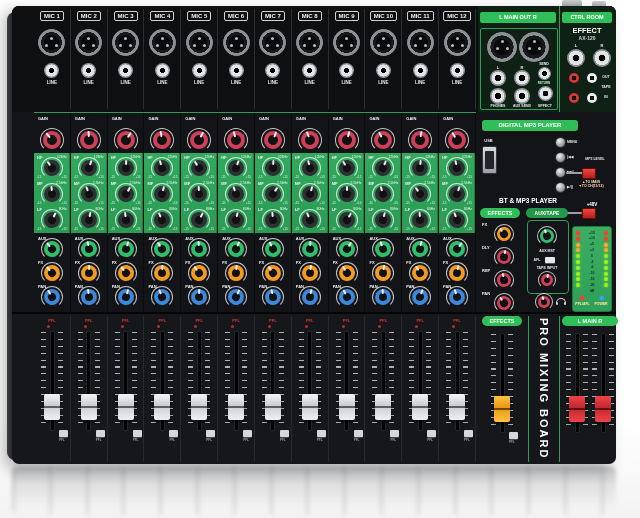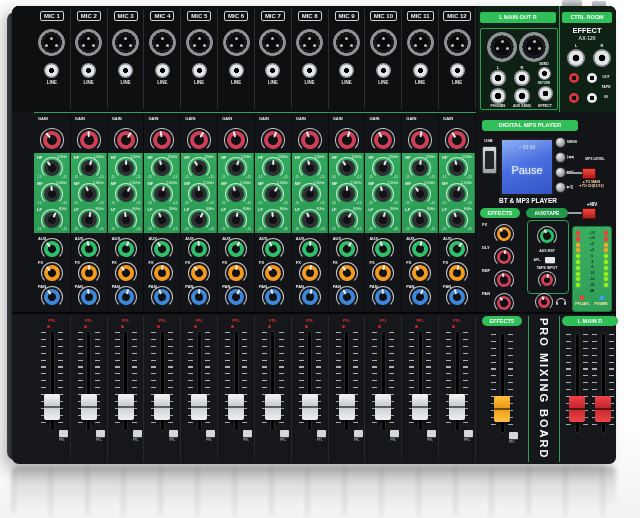--- a/index.html
+++ b/index.html
@@ -705,24 +705,20 @@
               <div class="knob k-blue" style="transform: rotate(-17deg);"></div>
             </div>
           </div>
         </div>
 
       <div id="right-mid">
 
         <div class="pill" style="left:4px;top:8px;width:96px;height:11px;font-size:6px;line-height:11px;border-radius:3px;">DIGITAL MP3 PLAYER</div>
         <div class="tiny" style="left:3px;top:26px;width:15px;">USB</div>
         <div class="usb-port"></div>
-        <div class="lcd">
-          <div class="lcd-info">♪ 00:00</div>
-          <div class="lcd-main">Pause</div>
-        </div>
         <div class="tiny wt" style="left:4px;top:85px;width:92px;font-size:6.5px;">BT &amp; MP3 PLAYER</div>
         <div id="mp3-buttons">
             <div class="rbtn" style="left: 78px; top: 26px;"></div>
             <div class="tiny" style="left: 89px; top: 28px; width: 14px; text-align: left; font-size: 3.5px;">MENU</div>
             <div class="rbtn" style="left: 78px; top: 41px;"></div>
             <div class="tiny" style="left: 89px; top: 43px; width: 14px; text-align: left; font-size: 3.5px;">|◀◀</div>
             <div class="rbtn" style="left: 78px; top: 56px;"></div>
             <div class="tiny" style="left: 89px; top: 58px; width: 14px; text-align: left; font-size: 3.5px;">▶▶|</div>
             <div class="rbtn" style="left: 78px; top: 71px;"></div>
             <div class="tiny" style="left: 89px; top: 73px; width: 14px; text-align: left; font-size: 3.5px;">▶/||</div>

